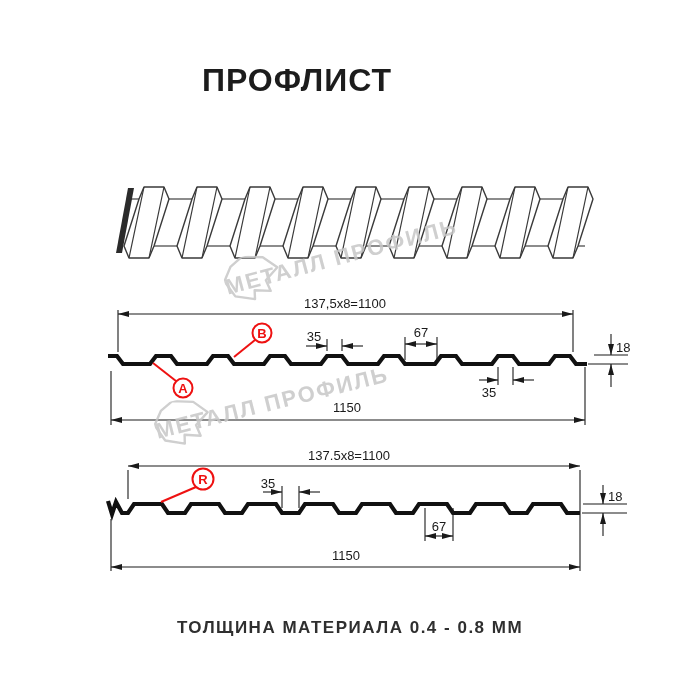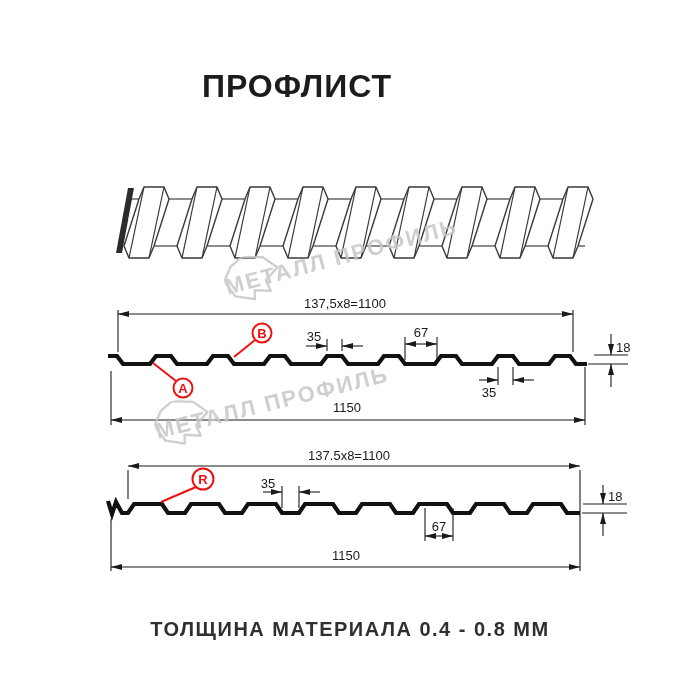--- a/index.html
+++ b/index.html
@@ -1,24 +1,24 @@
 <!DOCTYPE html>
 <html><head>
 <meta charset="utf-8">
 <style>
   html,body{margin:0;padding:0;}
   body{width:700px;height:700px;background:#ffffff;position:relative;overflow:hidden;
        font-family:"Liberation Sans", sans-serif;}
   .stage{position:absolute;left:0;top:0;width:700px;height:700px;}
-  .title{position:absolute;left:0;top:68px;width:594px;text-align:center;
+  .title{position:absolute;left:0;top:62px;width:594px;text-align:center;
          font-size:32px;font-weight:bold;letter-spacing:1px;color:#1c1c1c;}
   .subtitle{position:absolute;left:0;top:101px;width:700px;text-align:center;
          font-size:17px;font-weight:bold;letter-spacing:1.5px;color:#262626;}
   .footer{position:absolute;left:0;top:618px;width:700px;text-align:center;
-         font-size:20px;font-weight:bold;letter-spacing:1.5px;color:#2f2f2f;}
+         font-size:17px;font-weight:bold;letter-spacing:1.5px;color:#2f2f2f;}
   svg{position:absolute;left:0;top:0;}
   .thin{stroke:#1a1a1a;stroke-width:1.1;fill:none;}
   .prof{stroke:#111111;stroke-width:4.2;fill:none;stroke-linejoin:miter;}
   .dimtxt{font-size:13px;fill:#1a1a1a;}
   .red{stroke:#ee1111;fill:none;stroke-width:2;}
   .redtxt{font-size:13px;font-weight:bold;fill:#ee1111;}
   .arr{fill:#1a1a1a;stroke:none;}
   .rib{fill:#ffffff;stroke:#3a3a3a;stroke-width:1.4;stroke-linejoin:round;}
   .ribline{stroke:#3a3a3a;stroke-width:1.2;fill:none;}
   .wm{position:absolute;display:flex;align-items:center;gap:10px;pointer-events:none;

